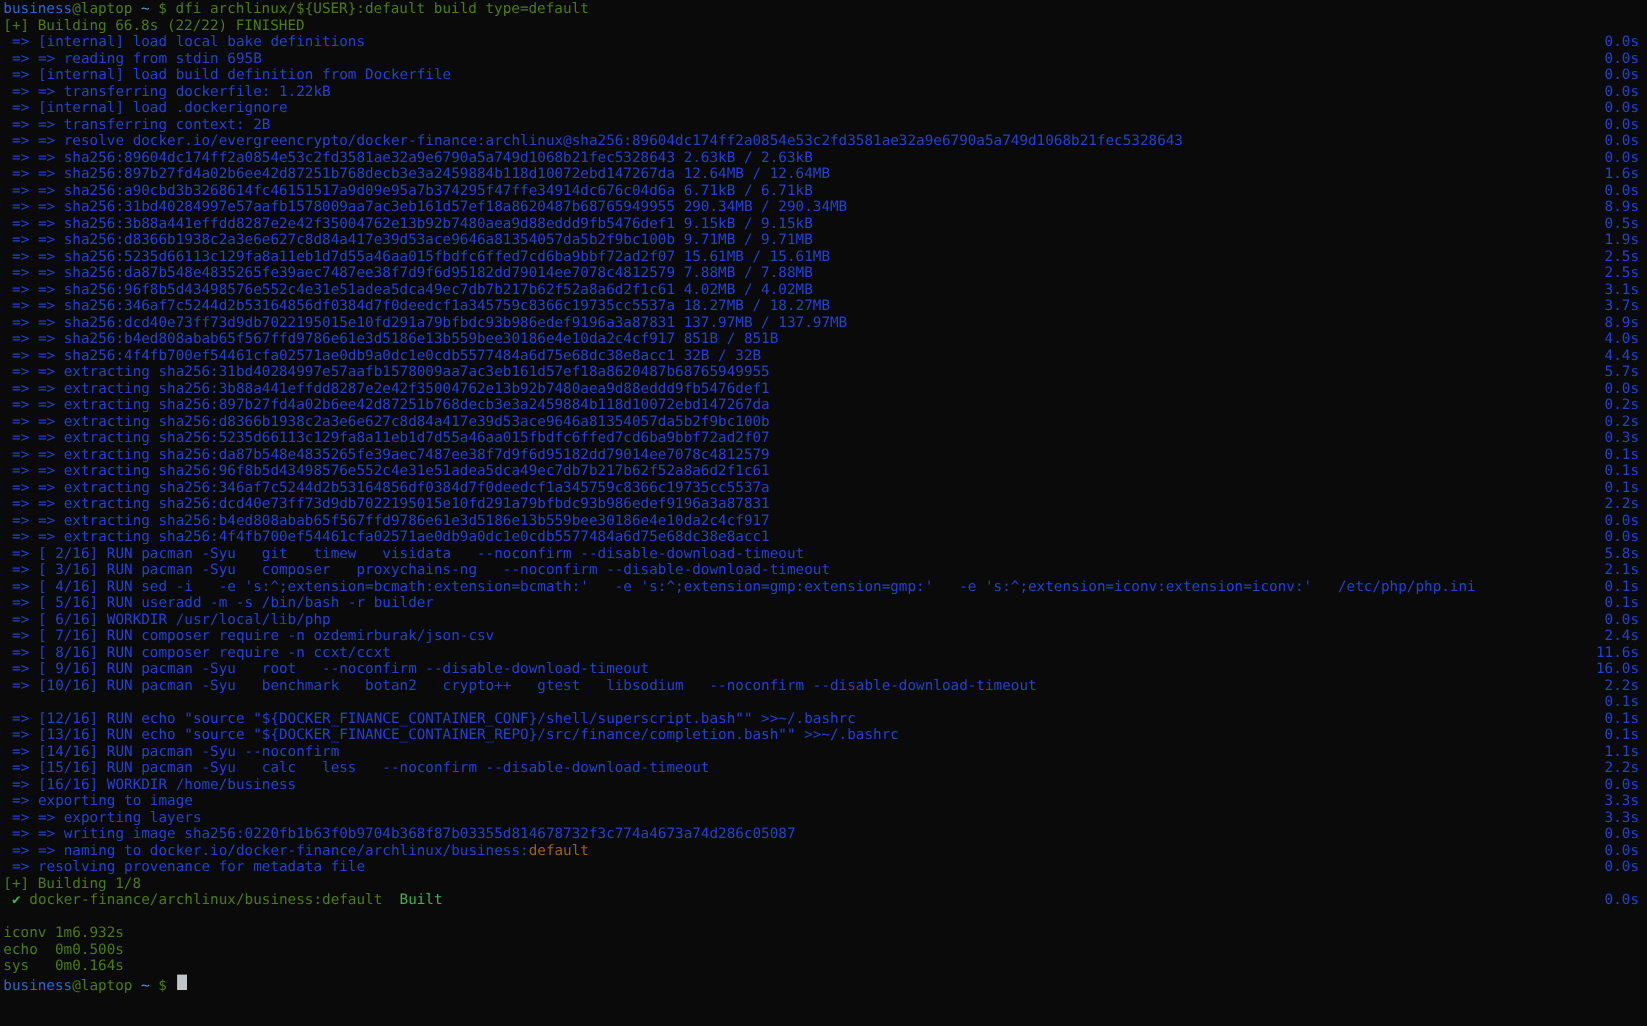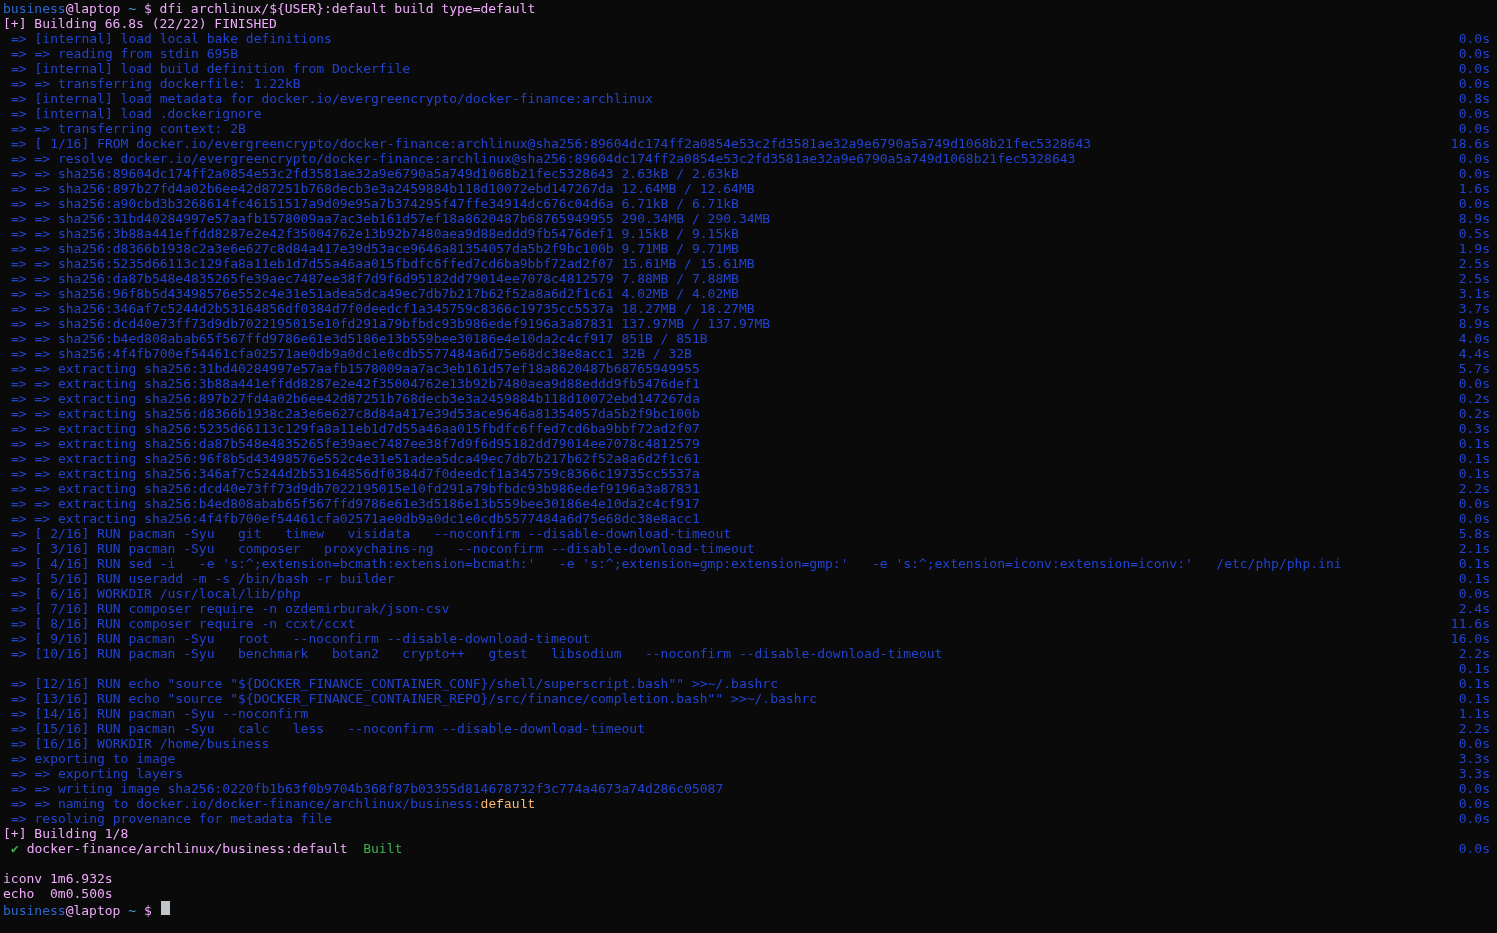--- a/index.html
+++ b/index.html
@@ -22,22 +22,22 @@
   }
   .row {
     display: flex;
     height: 15px;
     white-space: pre;
     align-items: baseline;
   }
   .txt { white-space: pre; }
   .time { margin-left: auto; white-space: pre; }
   .blue  { color: #2143d1; }
-  .cyan  { color: #fdba74; font-family: Liberation Mono, monospace; }
-  .white { color: #f0abfc; }
+  .cyan  { color: #a16207; }
+  .white { color: #4d7c0f; }
   .green { color: #3cb44a; }
   .user-blue { color: #2c68cf; }
   .tilde     { color: #43a1db; }
   .ind { padding-left: 8px; }   
   .lbl { display: inline-block; width: 47px; }
   .cursor {
     display: inline-block;
     width: 9px;
     height: 14px;
     background: #c0c5c7;
@@ -52,24 +52,22 @@
 
   <div class="row"><span class="user-blue">business</span><span class="white">@laptop</span><span class="white"> </span><span class="tilde">~</span><span class="white"> </span><span class="white">$</span><span class="white"> </span><span class="white">dfi archlinux/${USER}:default build type=default</span></div>
 
   <div class="row"><span class="white txt">[+] Building 66.8s (22/22) FINISHED</span></div>
 
   <div id="build-lines">
       <div class="row ind"><span class="txt blue">=&gt; [internal] load local bake definitions</span><span class="time blue">0.0s</span></div>
       <div class="row ind"><span class="txt blue">=&gt; =&gt; reading from stdin 695B</span><span class="time blue">0.0s</span></div>
       <div class="row ind"><span class="txt blue">=&gt; [internal] load build definition from Dockerfile</span><span class="time blue">0.0s</span></div>
       <div class="row ind"><span class="txt blue">=&gt; =&gt; transferring dockerfile: 1.22kB</span><span class="time blue">0.0s</span></div>
-      <div class="row ind"><span class="txt blue">=&gt; [internal] load metadata for docker.io/evergreencrypto/docker-finance:archlinux</span><span class="time blue">0.8s</span></div>
       <div class="row ind"><span class="txt blue">=&gt; [internal] load .dockerignore</span><span class="time blue">0.0s</span></div>
       <div class="row ind"><span class="txt blue">=&gt; =&gt; transferring context: 2B</span><span class="time blue">0.0s</span></div>
-      <div class="row ind"><span class="txt blue">=&gt; [ 1/16] FROM docker.io/evergreencrypto/docker-finance:archlinux@sha256:89604dc174ff2a0854e53c2fd3581ae32a9e6790a5a749d1068b21fec5328643</span><span class="time blue">18.6s</span></div>
       <div class="row ind"><span class="txt blue">=&gt; =&gt; resolve docker.io/evergreencrypto/docker-finance:archlinux@sha256:89604dc174ff2a0854e53c2fd3581ae32a9e6790a5a749d1068b21fec5328643</span><span class="time blue">0.0s</span></div>
       <div class="row ind"><span class="txt blue">=&gt; =&gt; sha256:89604dc174ff2a0854e53c2fd3581ae32a9e6790a5a749d1068b21fec5328643 2.63kB / 2.63kB</span><span class="time blue">0.0s</span></div>
       <div class="row ind"><span class="txt blue">=&gt; =&gt; sha256:897b27fd4a02b6ee42d87251b768decb3e3a2459884b118d10072ebd147267da 12.64MB / 12.64MB</span><span class="time blue">1.6s</span></div>
       <div class="row ind"><span class="txt blue">=&gt; =&gt; sha256:a90cbd3b3268614fc46151517a9d09e95a7b374295f47ffe34914dc676c04d6a 6.71kB / 6.71kB</span><span class="time blue">0.0s</span></div>
       <div class="row ind"><span class="txt blue">=&gt; =&gt; sha256:31bd40284997e57aafb1578009aa7ac3eb161d57ef18a8620487b68765949955 290.34MB / 290.34MB</span><span class="time blue">8.9s</span></div>
       <div class="row ind"><span class="txt blue">=&gt; =&gt; sha256:3b88a441effdd8287e2e42f35004762e13b92b7480aea9d88eddd9fb5476def1 9.15kB / 9.15kB</span><span class="time blue">0.5s</span></div>
       <div class="row ind"><span class="txt blue">=&gt; =&gt; sha256:d8366b1938c2a3e6e627c8d84a417e39d53ace9646a81354057da5b2f9bc100b 9.71MB / 9.71MB</span><span class="time blue">1.9s</span></div>
       <div class="row ind"><span class="txt blue">=&gt; =&gt; sha256:5235d66113c129fa8a11eb1d7d55a46aa015fbdfc6ffed7cd6ba9bbf72ad2f07 15.61MB / 15.61MB</span><span class="time blue">2.5s</span></div>
       <div class="row ind"><span class="txt blue">=&gt; =&gt; sha256:da87b548e4835265fe39aec7487ee38f7d9f6d95182dd79014ee7078c4812579 7.88MB / 7.88MB</span><span class="time blue">2.5s</span></div>
       <div class="row ind"><span class="txt blue">=&gt; =&gt; sha256:96f8b5d43498576e552c4e31e51adea5dca49ec7db7b217b62f52a8a6d2f1c61 4.02MB / 4.02MB</span><span class="time blue">3.1s</span></div>
@@ -112,17 +110,18 @@
 
   <div class="row"><span class="white txt">[+] Building 1/8</span></div>
 
   <div class="row ind"><span class="green">✔</span><span class="white"> </span><span class="white">docker-finance/archlinux/business:default</span><span class="white">  </span><span class="green">Built</span><span class="time blue">0.0s</span></div>
 
   <div class="row"></div>
 
   <div id="timing-rows">
       <div class="row"><span class="lbl white">iconv</span><span class="white">1m6.932s</span></div>
       <div class="row"><span class="lbl white">echo</span><span class="white">0m0.500s</span></div>
+      <div class="row"><span class="lbl white">sys</span><span class="white">0m0.164s</span></div>
     </div>
 
   <div class="row"><span class="user-blue">business</span><span class="white">@laptop</span><span class="white"> </span><span class="tilde">~</span><span class="white"> </span><span class="white">$</span><span class="white"> </span><span class="cursor"></span></div>
 
 </div>
 
 </body></html>

